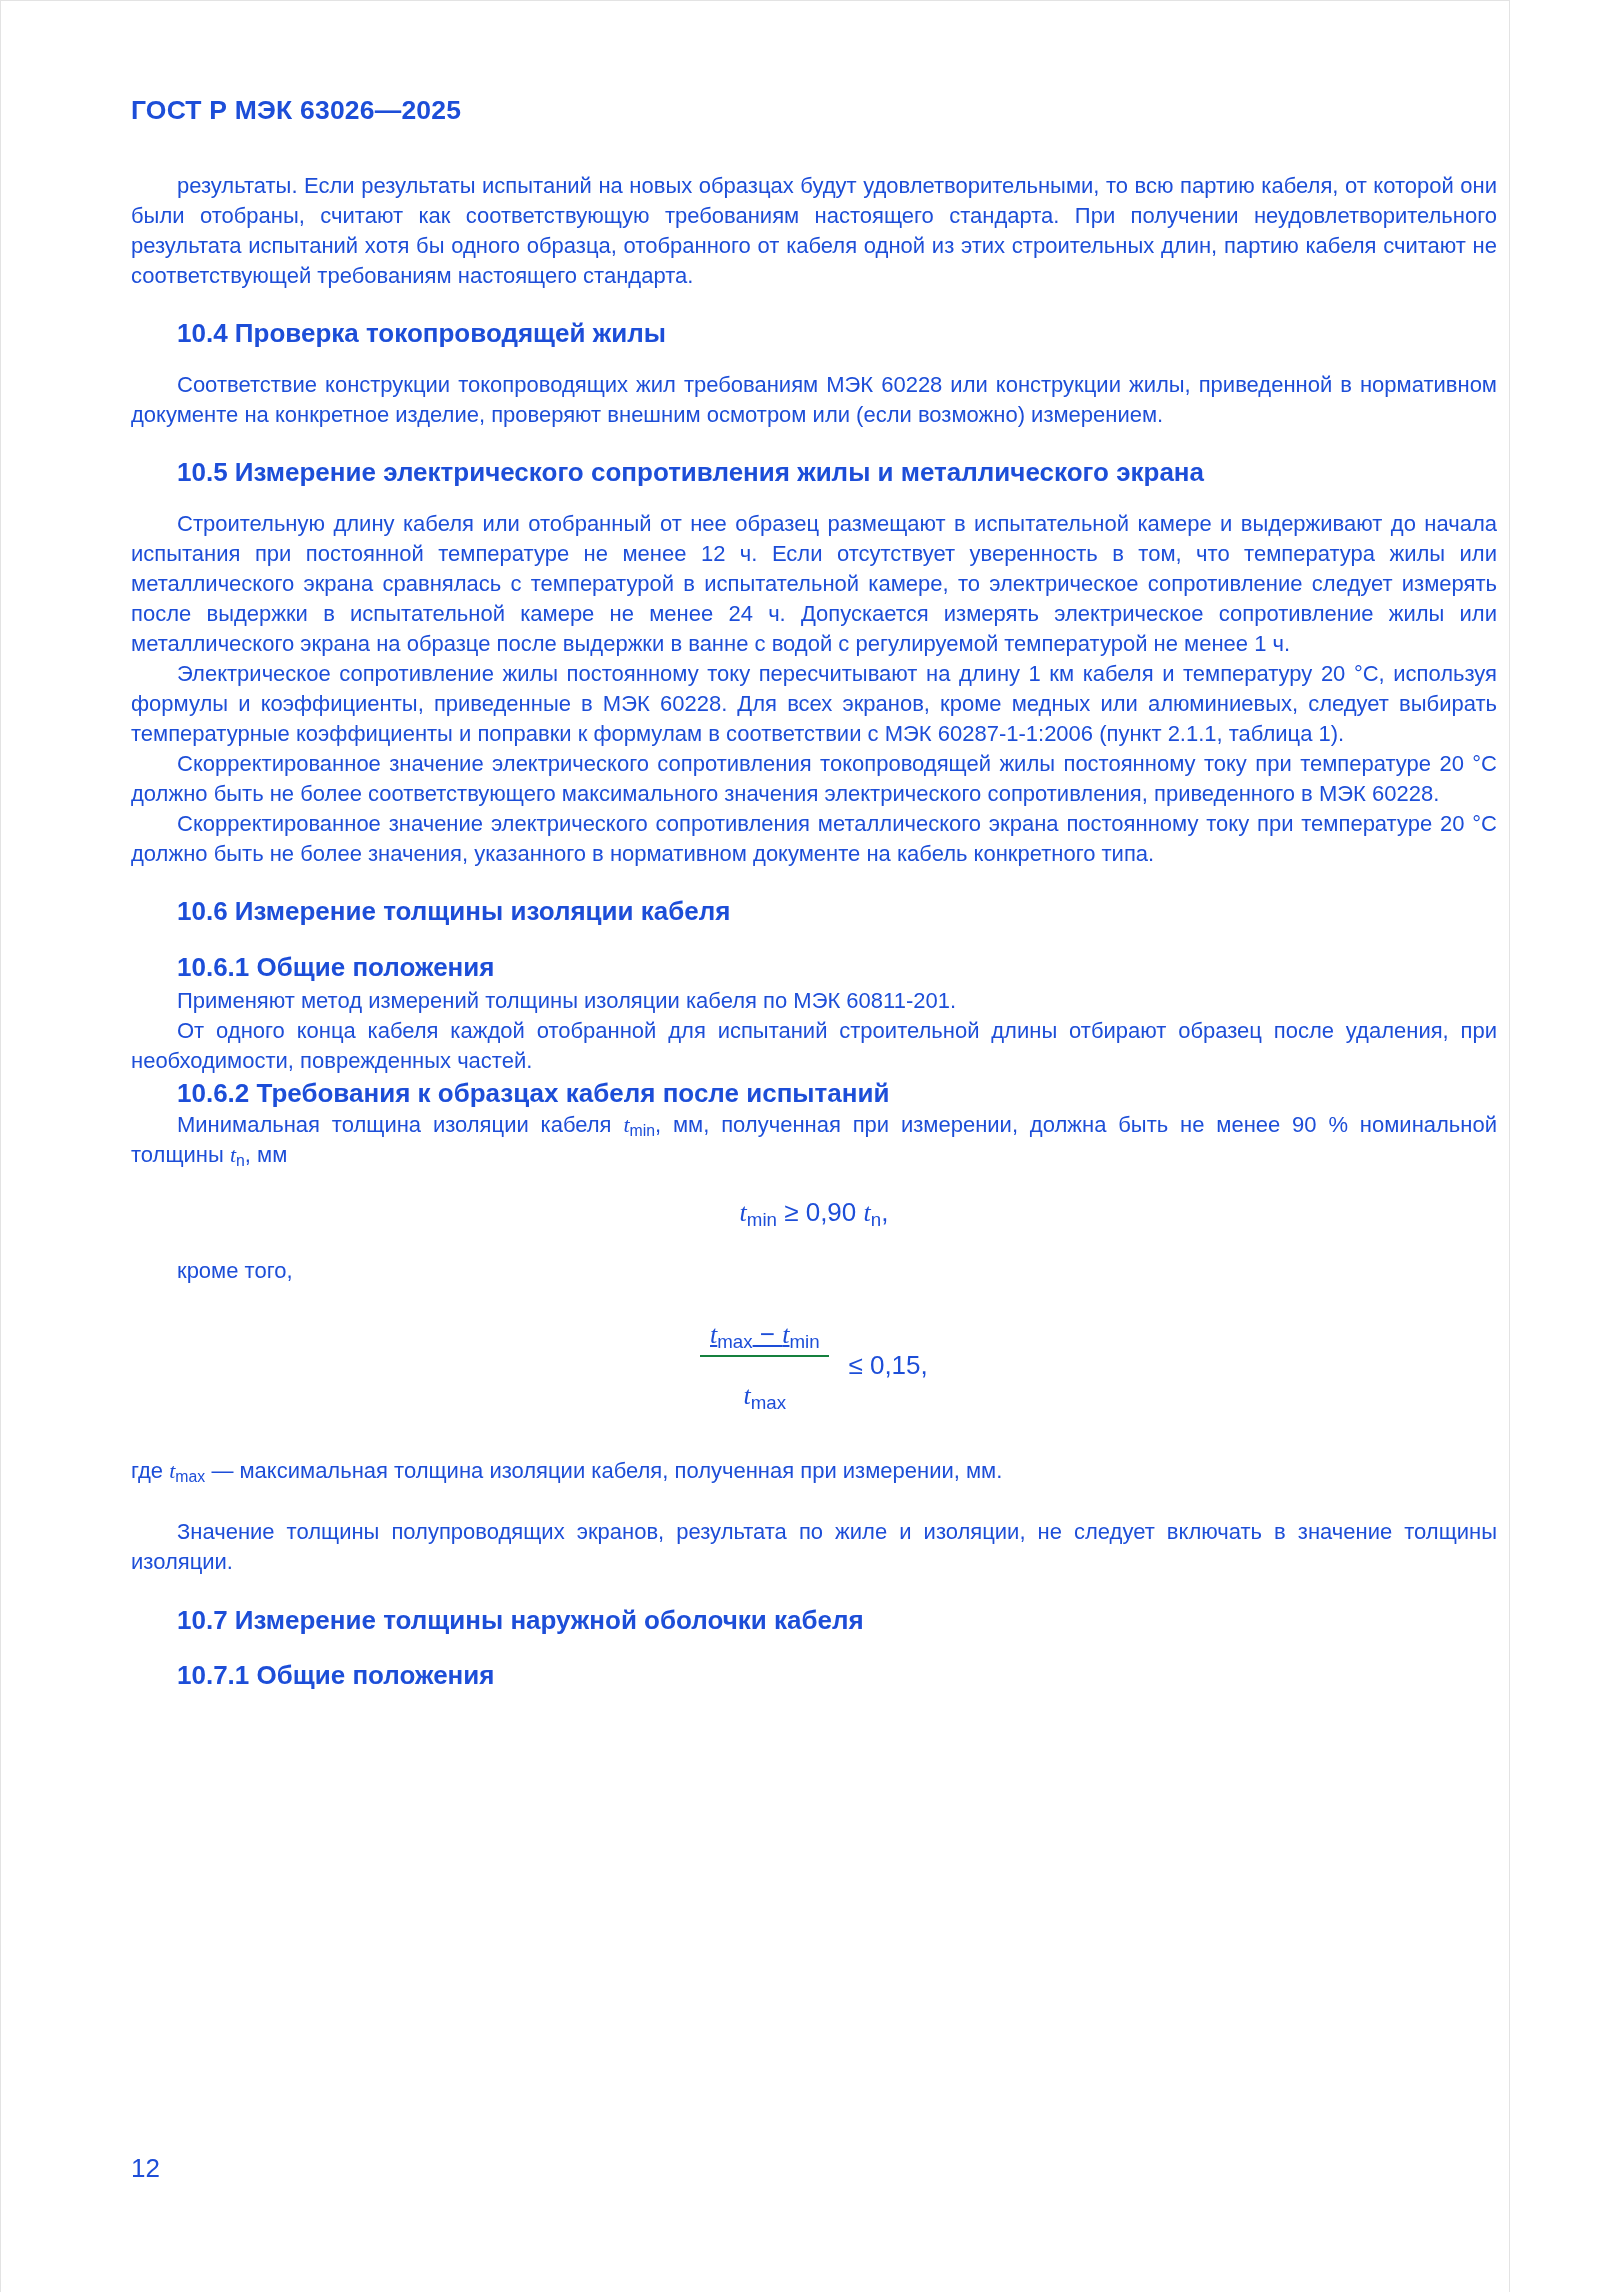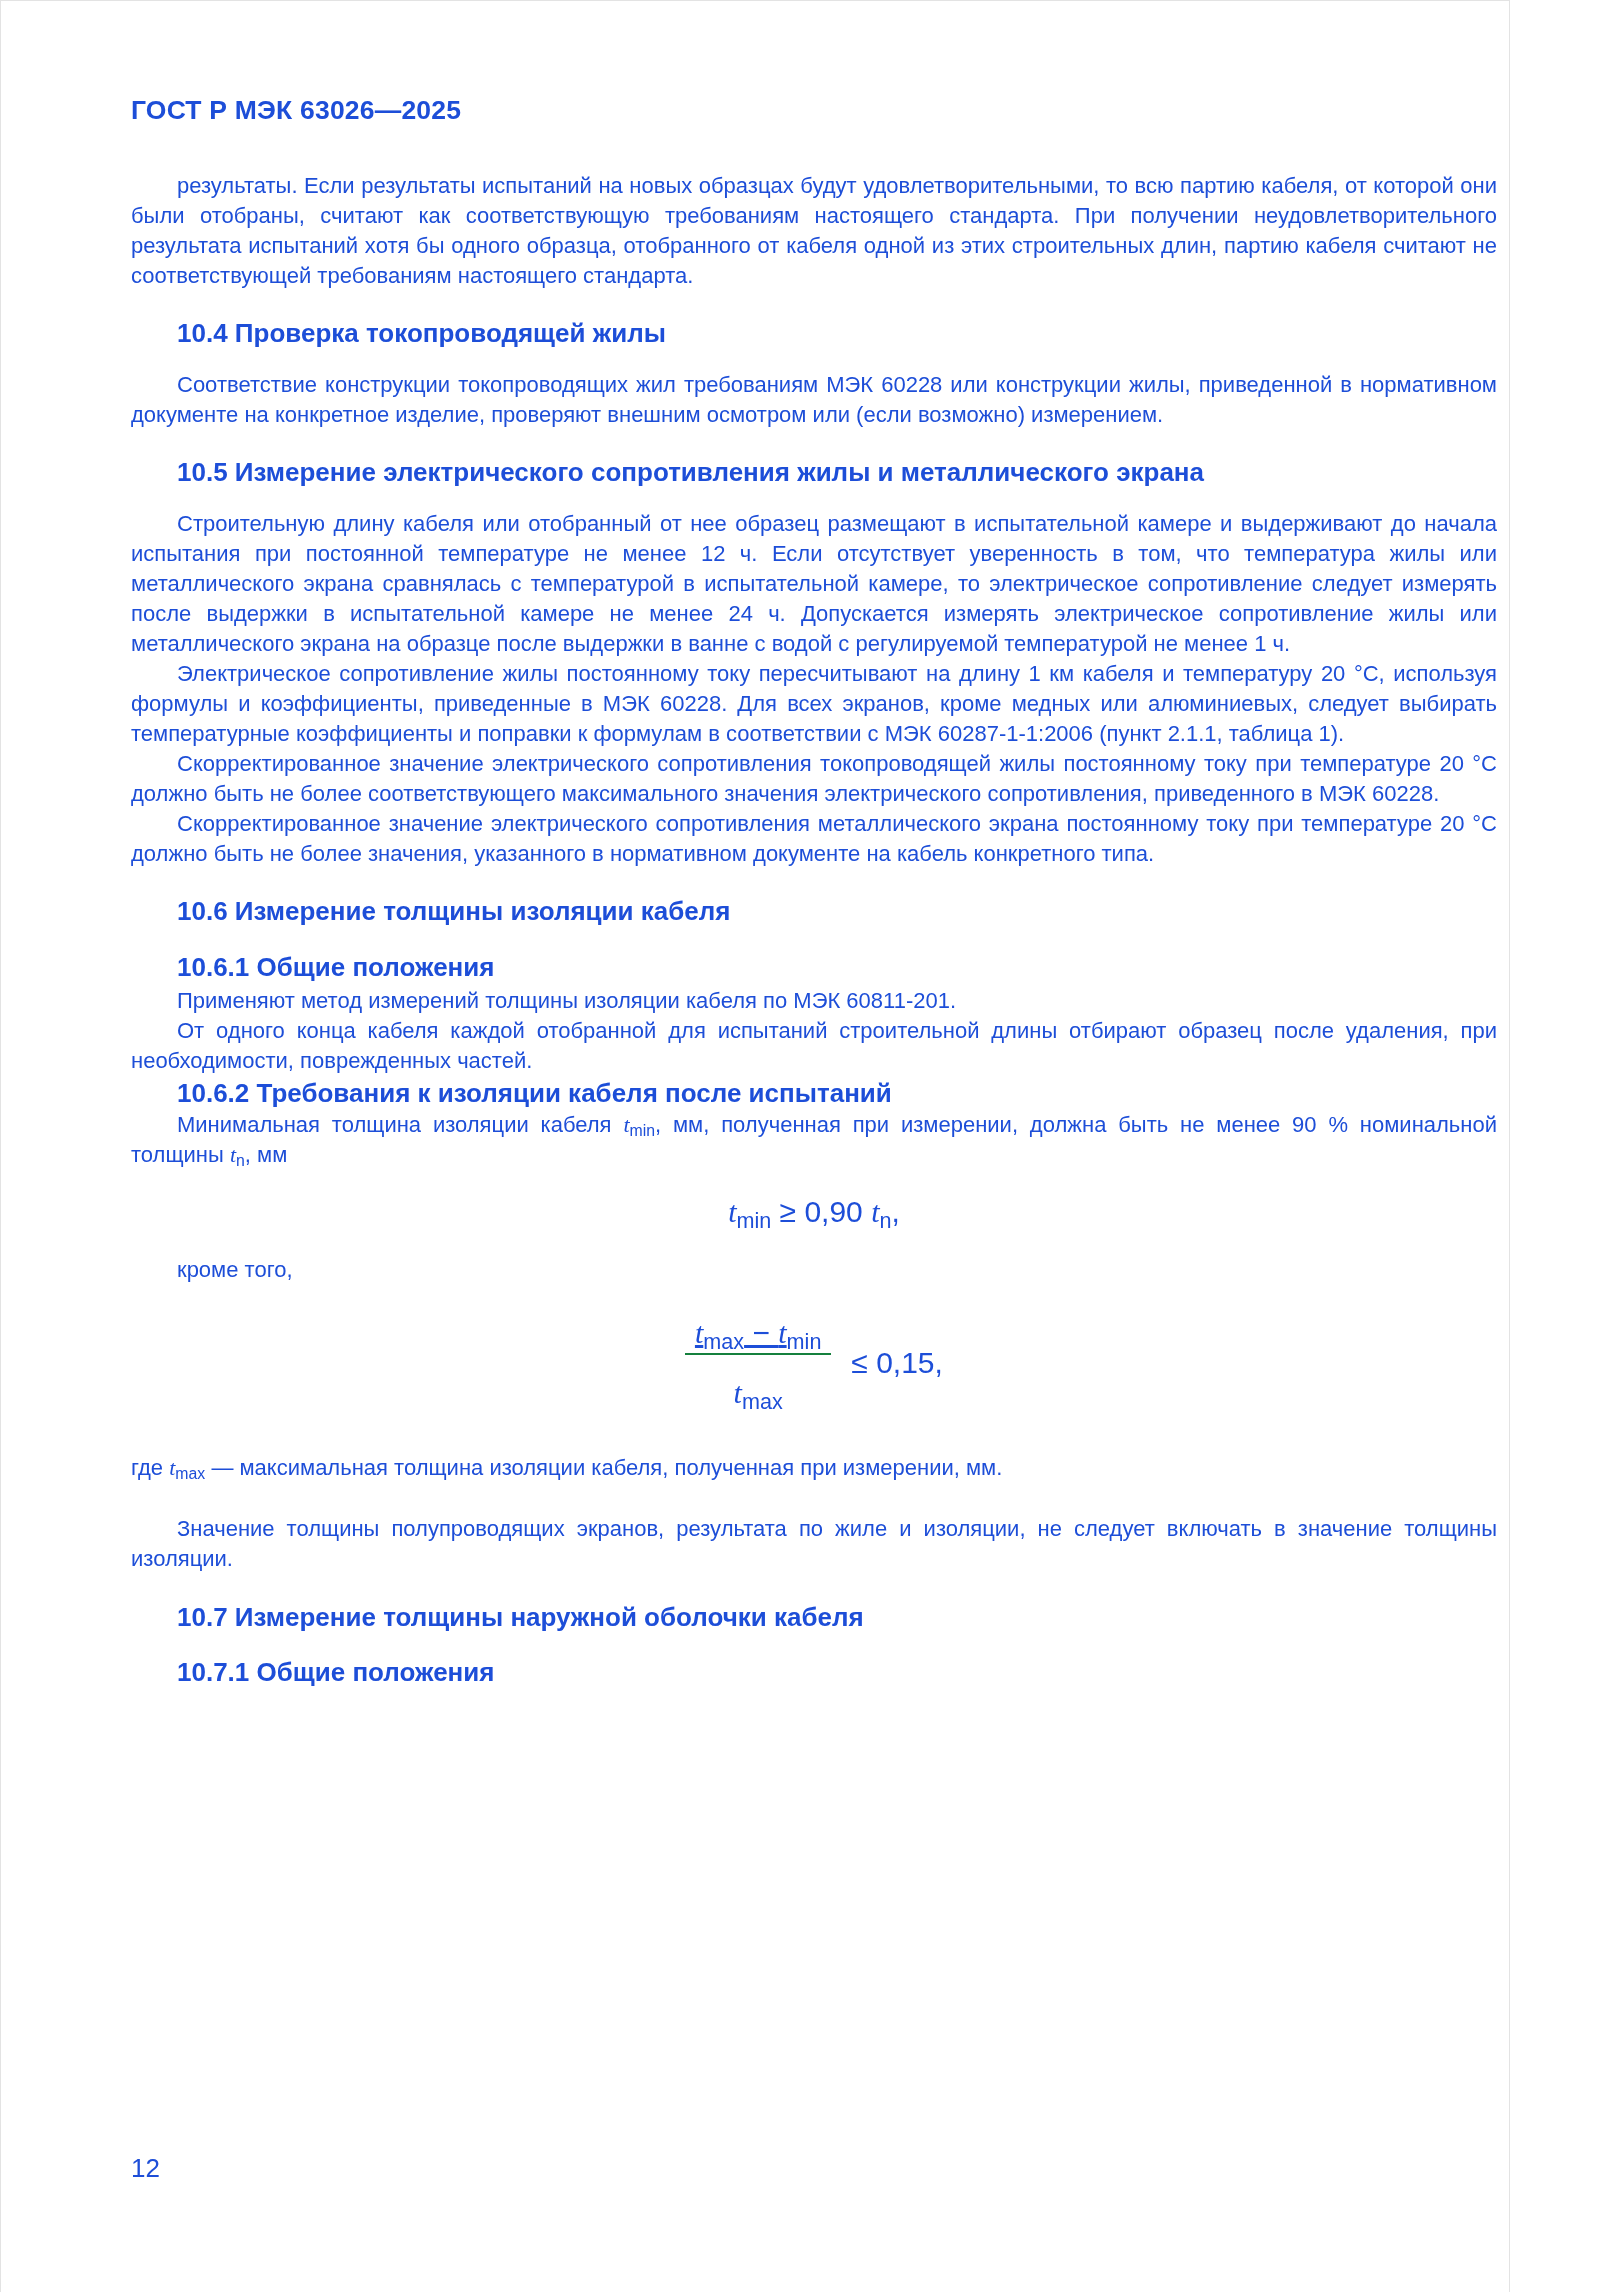--- a/index.html
+++ b/index.html
@@ -40,21 +40,21 @@
     font-size: 26px;
     line-height: 30px;
     font-weight: 700;
     text-indent: 46px;
     text-align: left;
     margin: 27.4px 0 21.6px 0;
   }
   .heading.sub { margin: 25.5px 0 3.9px 0; }
   .heading.tight { margin: 2px 0 2px 0; }
   .formula {
-    font-size: 30px;
+    font-size: 26px;
     line-height: 30px;
     text-align: center;
     margin: 27.4px 0 27.4px 0;
   }
   .formula.frac-formula { margin: 33px 0 45px 0; }
   .var {
     font-family: "Liberation Serif", serif;
     font-style: italic;
   }
   sub {
@@ -107,21 +107,21 @@
     <p class="para">Строительную длину кабеля или отобранный от нее образец размещают в испытательной камере и выдерживают до начала испытания при постоянной температуре не менее 12 ч. Если отсутствует уверенность в том, что температура жилы или металлического экрана сравнялась с температурой в испытательной камере, то электрическое сопротивление следует измерять после выдержки в испытательной камере не менее 24 ч. Допускается измерять электрическое сопротивление жилы или металлического экрана на образце после выдержки в ванне с водой с регулируемой температурой не менее 1 ч.</p>
     <p class="para">Электрическое сопротивление жилы постоянному току пересчитывают на длину 1 км кабеля и температуру 20 °C, используя формулы и коэффициенты, приведенные в МЭК 60228. Для всех экранов, кроме медных или алюминиевых, следует выбирать температурные коэффициенты и поправки к формулам в соответствии с МЭК 60287-1-1:2006 (пункт 2.1.1, таблица 1).</p>
     <p class="para">Скорректированное значение электрического сопротивления токопроводящей жилы постоянному току при температуре 20 °C должно быть не более соответствующего максимального значения электрического сопротивления, приведенного в МЭК 60228.</p>
     <p class="para">Скорректированное значение электрического сопротивления металлического экрана постоянному току при температуре 20 °C должно быть не более значения, указанного в нормативном документе на кабель конкретного типа.</p>
 
     <h2 class="heading">10.6 Измерение толщины изоляции кабеля</h2>
     <h3 class="heading sub">10.6.1 Общие положения</h3>
     <p class="para">Применяют метод измерений толщины изоляции кабеля по МЭК 60811-201.</p>
     <p class="para">От одного конца кабеля каждой отобранной для испытаний строительной длины отбирают образец после удаления, при необходимости, поврежденных частей.</p>
 
-    <h3 class="heading tight">10.6.2 Требования к изоляции кабеля после испытаний</h3>
+    <h3 class="heading tight">10.6.2 Требования к образцах кабеля после испытаний</h3>
     <p class="para"><span>Минимальная толщина изоляции кабеля </span><i class="var">t</i><sub>min</sub><span>, мм, полученная при измерении, должна быть не менее 90 % номинальной толщины </span><i class="var">t</i><sub>n</sub><span>, мм</span></p>
 
     <div class="formula"><i class="var">t</i><sub>min</sub><span> ≥ 0,90 </span><i class="var">t</i><sub>n</sub><span>,</span></div>
 
     <p class="para">кроме того,</p>
 
     <div class="formula frac-formula">
       <span class="frac">
         <span class="num"><i class="var">t</i><sub>max</sub><span> − </span><i class="var">t</i><sub>min</sub></span>
         <span class="den"><i class="var">t</i><sub>max</sub></span>

